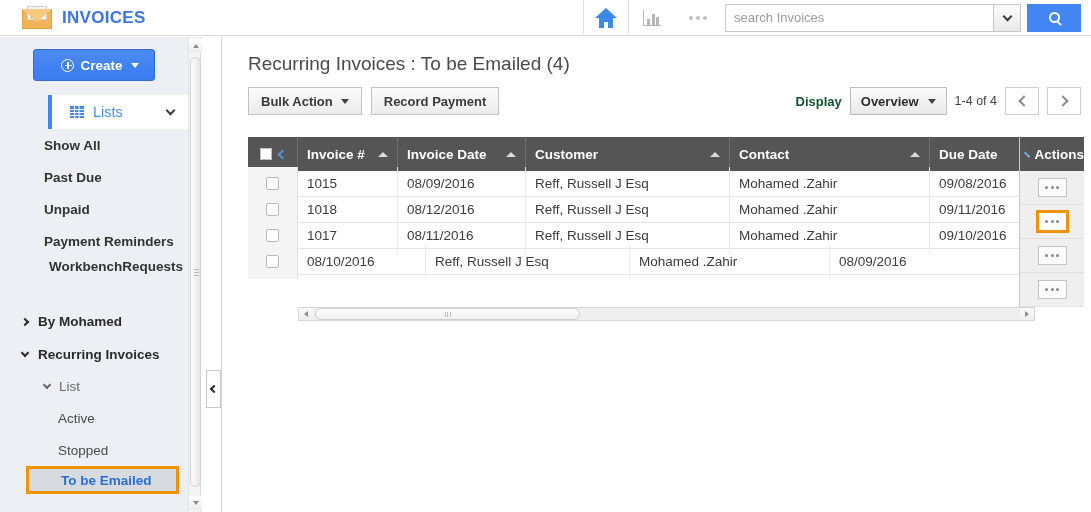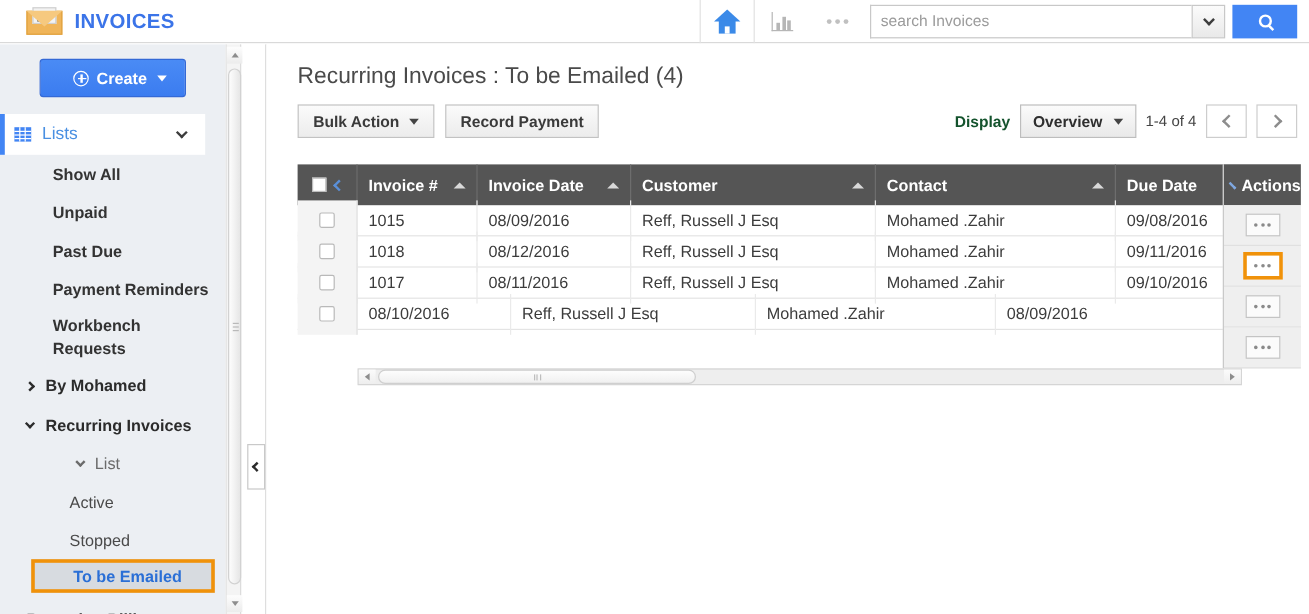--- a/index.html
+++ b/index.html
@@ -119,45 +119,45 @@
   }
   .plus-circ:before { left:2.6px; top:5px; width:7px; height:1.6px; }
   .plus-circ:after { left:5px; top:2.6px; width:1.6px; height:7px; }
   .cbtn-caret {
     width:0;height:0;border-left:4.5px solid transparent;border-right:4.5px solid transparent;
     border-top:5px solid #fff; margin-left:2px;
   }
 
   #lists-row {
     margin-top:14px; height:34px; background:#fff; display:flex; align-items:center;
-    border-left:4px solid #4285f4; padding-left:8px; width:171px;
+    border-left:4px solid #4285f4; padding-left:18px; width:142px;margin-left:48px;
   }
   .grid-ico { width:14px; height:12px; background:#4285f4; position:relative; margin-right:9px; }
   .grid-ico:before {
     content:""; position:absolute; left:0; top:3px; width:14px; height:1.2px; background:#fff;
     box-shadow:0 3px 0 #fff, 0 6px 0 #fff;
   }
   .grid-ico:after {
     content:""; position:absolute; left:4px; top:0; width:1.2px; height:12px; background:#fff;
     box-shadow:4.5px 0 0 #fff;
   }
   #lists-label { font-size:14.5px; color:#4a90e2; flex:1; }
   #lists-chev { margin-right:16px; }
 
   .nav-item {
     padding:0 0 0 44px; min-height:32px; display:flex; align-items:center;
     font-size:13.5px; font-weight:bold; color:#333; cursor:pointer;
   }
-  .nav-item.two-line { min-height:48px; flex-direction:column; align-items:flex-start; justify-content:center; line-height:19px; }
+  .nav-item.two-line { min-height:48px; flex-direction:row; align-items:flex-start; justify-content:center; line-height:19px; }
   .nav-group {
     padding-left:22px; min-height:33px; display:flex; align-items:center; gap:10px;
     font-size:13.5px; font-weight:bold; color:#2b2b2b; cursor:pointer;
   }
   .nav-sub {
-    padding-left:64px; min-height:31px; display:flex; align-items:center; gap:9px;
+    padding-left:44px; min-height:31px; display:flex; align-items:center; gap:9px;
     font-size:13.5px; color:#6b6b6b; cursor:pointer;
   }
   .nav-leaf {
     padding-left:58px; min-height:32px; display:flex; align-items:center;
     font-size:13.5px; color:#4a4a4a; cursor:pointer;
   }
   #nav-to-be-emailed {
     margin-left:26px; margin-right:9px; height:28px; padding-left:32px;
     background:#d7dbe0; border:3px solid #f0920a;
     color:#2a6fd6; font-size:13.5px; font-weight:bold;
@@ -358,24 +358,24 @@
   <div id="lists-row">
     <span class="grid-ico"></span>
     <span id="lists-label">Lists</span>
     <span id="lists-chev" class="chev down"></span>
   </div>
 
   <div class="nav-item">
     <span>Show All</span>
   </div>
   <div class="nav-item">
+    <span>Past Due</span>
+  </div>
+  <div class="nav-item">
     <span>Unpaid</span>
-  </div>
-  <div class="nav-item">
-    <span>Past Due</span>
   </div>
   <div class="nav-item">
     <span>Payment Reminders</span>
   </div>
   <div class="nav-item two-line">
     <span>Workbench</span>
     <span>Requests</span>
   </div>
 
   <div class="nav-group">

